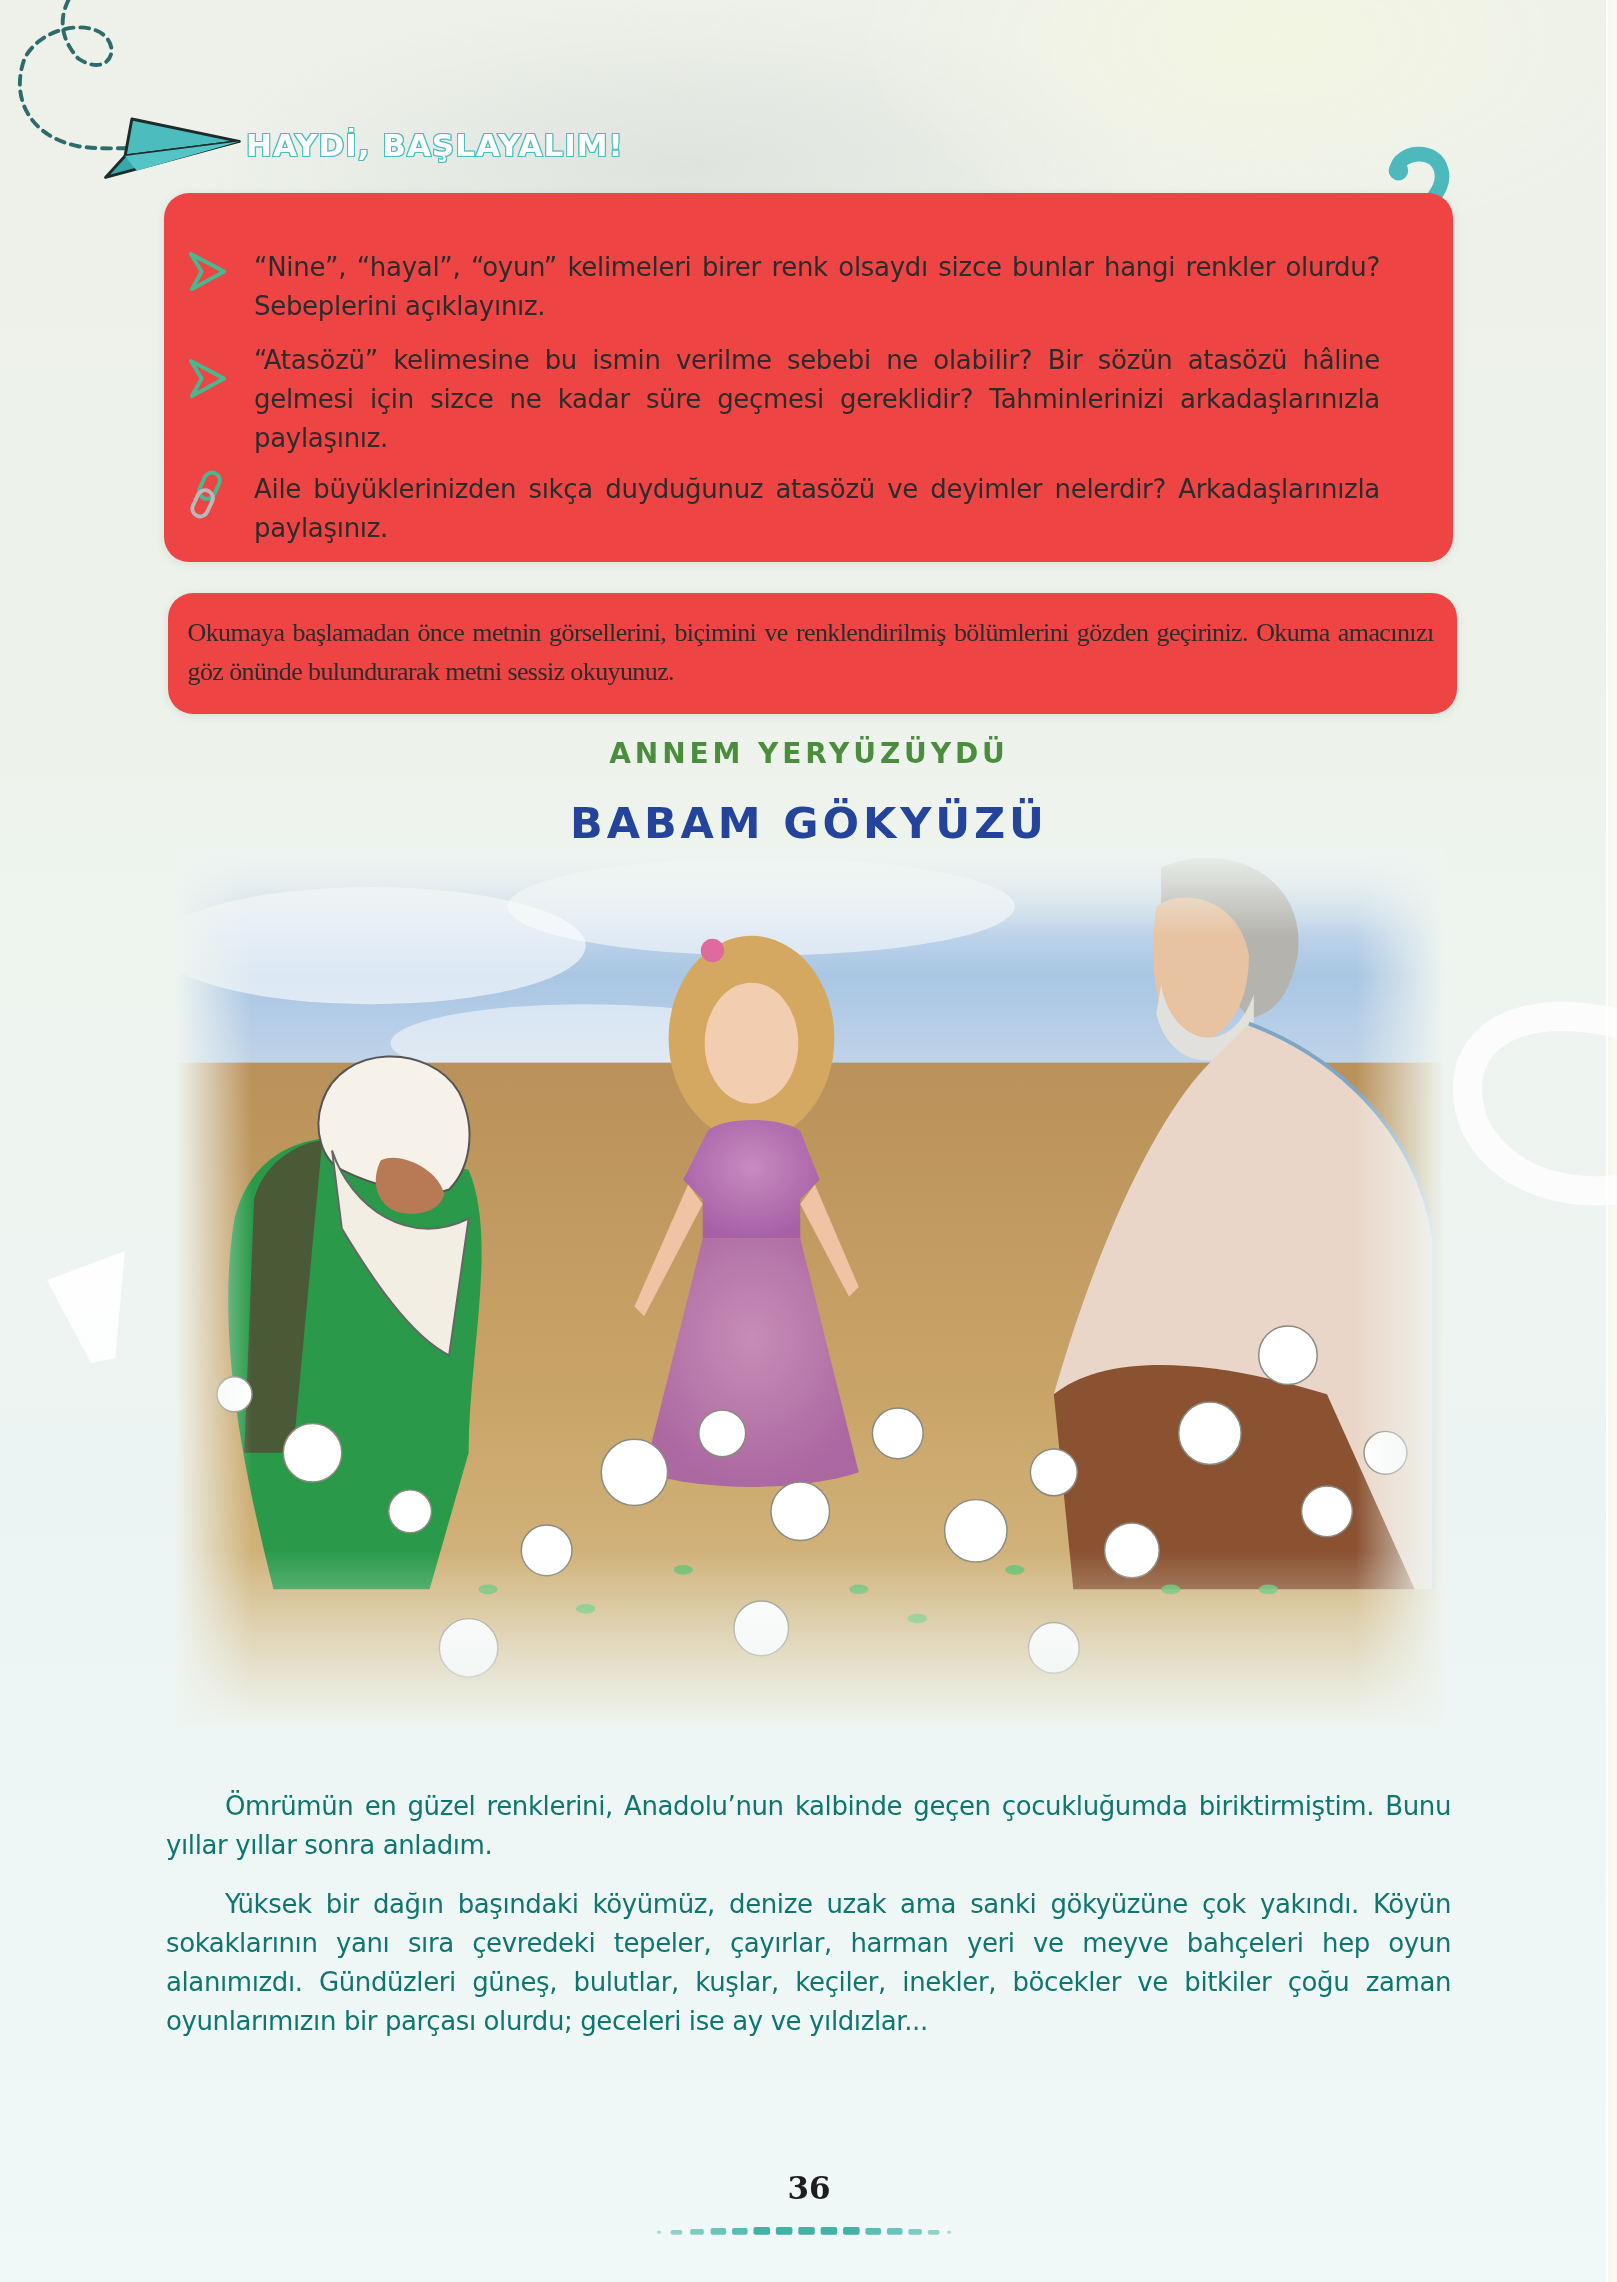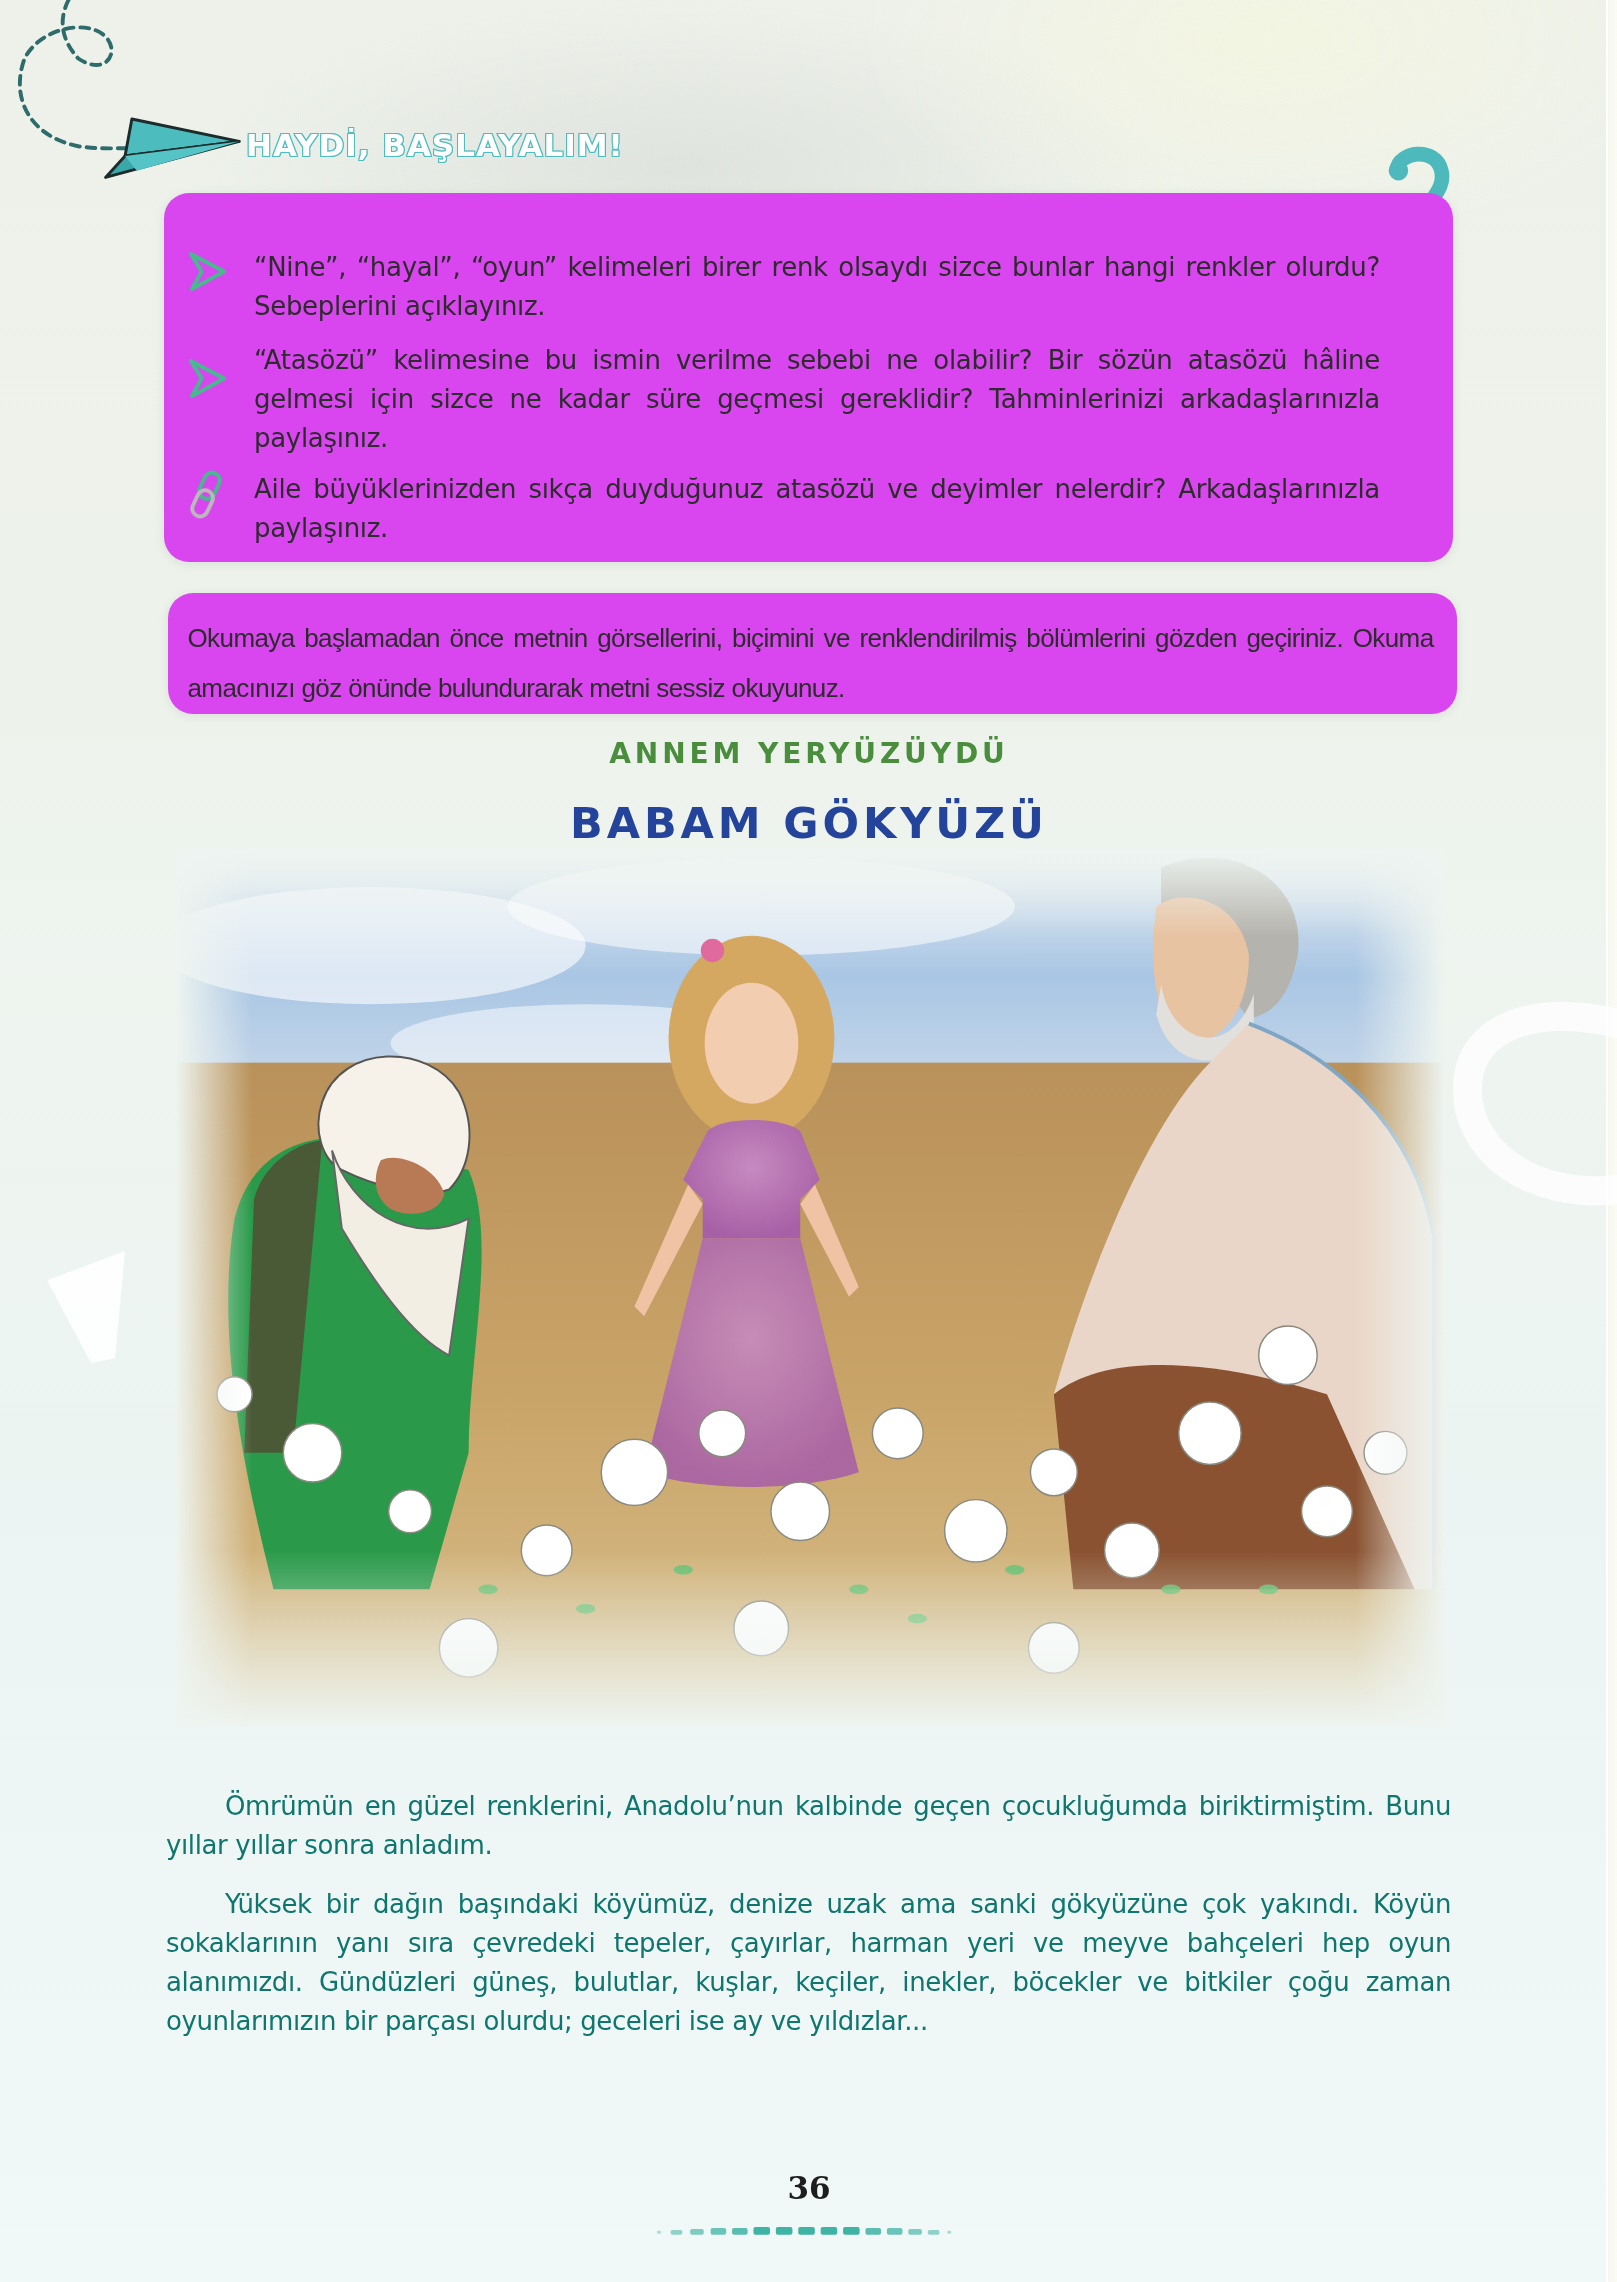--- a/index.html
+++ b/index.html
@@ -20,37 +20,37 @@
     position:absolute; left:246px; top:127px; font-family:"DejaVu Sans", sans-serif; font-weight:bold;
     font-size:31px; letter-spacing:1px; color:#ffffff;
     -webkit-text-stroke: 2px #4fbdc0; paint-order: stroke fill;
     text-shadow: 0 0 1px #4fbdc0, 1px 1px 0 #4fbdc0, -1px -1px 0 #4fbdc0, 1px -1px 0 #4fbdc0, -1px 1px 0 #4fbdc0;
   }
 
   .qmark { position:absolute; left:1377px; top:146px; }
 
   
   .card {
-    position:absolute; background:#d946ef; border-radius:25px;
+    position:absolute; background:#ef4444; border-radius:25px;
     box-shadow: 0 2px 9.8px rgba(120,140,130,0.18);
   }
   .card-questions { left:164px; top:193px; width:1289px; height:369px; }
   .q-item { position:absolute; left:0; width:1289px; }
   .q-icon { position:absolute; left:21.5px; }
   .q-text {
     position:absolute; left:90px; width:1126px; font-family:"DejaVu Sans", sans-serif;
     font-size:26px; line-height:39px; color:#2c2c2c; text-align:justify;
     text-align-last:left; letter-spacing:-0.3px;
   }
 
   .card-instructions { left:168px; top:593px; width:1289px; height:121px; }
   .instr-text {
     position:absolute; left:19.5px; top:19.5px; width:1246px;
-    font-family:Liberation Sans, sans-serif; font-stretch:condensed;
-    font-size:26px; line-height:50px; color:#2c2c2c; text-align:justify; letter-spacing:-0.6px;
+    font-family:Liberation Serif, serif; font-stretch:condensed;
+    font-size:26px; line-height:39px; color:#2c2c2c; text-align:justify; letter-spacing:-0.6px;
   }
 
   
   .story-title { position:absolute; left:0; width:1618px; text-align:center; font-family:"DejaVu Sans", sans-serif; font-weight:bold; letter-spacing:3.9px; }
   .title-line1 { top:737px; font-size:28px; color:#4a8e3d; }
   .title-line2 { top:798px; font-size:43px; color:#23449a; }
 
   
   .illustration { position:absolute; left:176px; top:848px; width:1268px; height:878px; }
   .illustration svg { position:absolute; left:0; top:0; }

